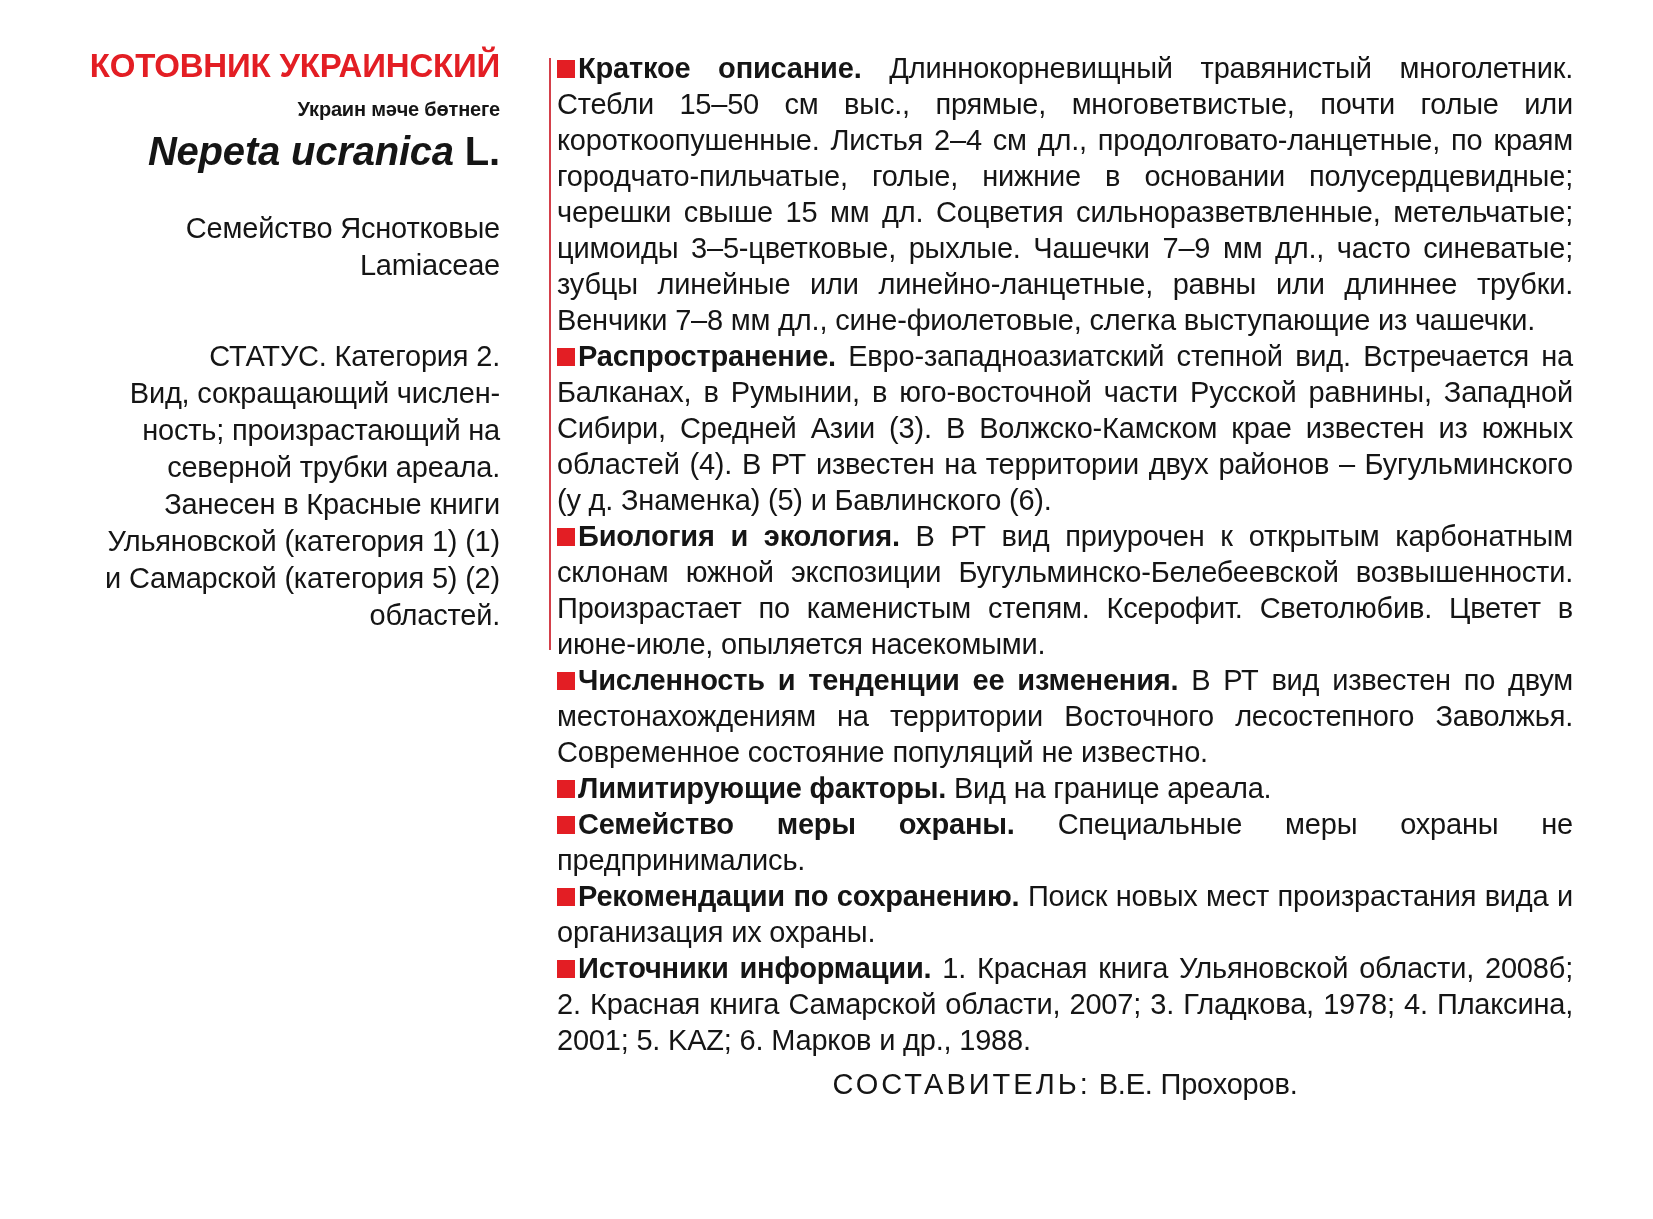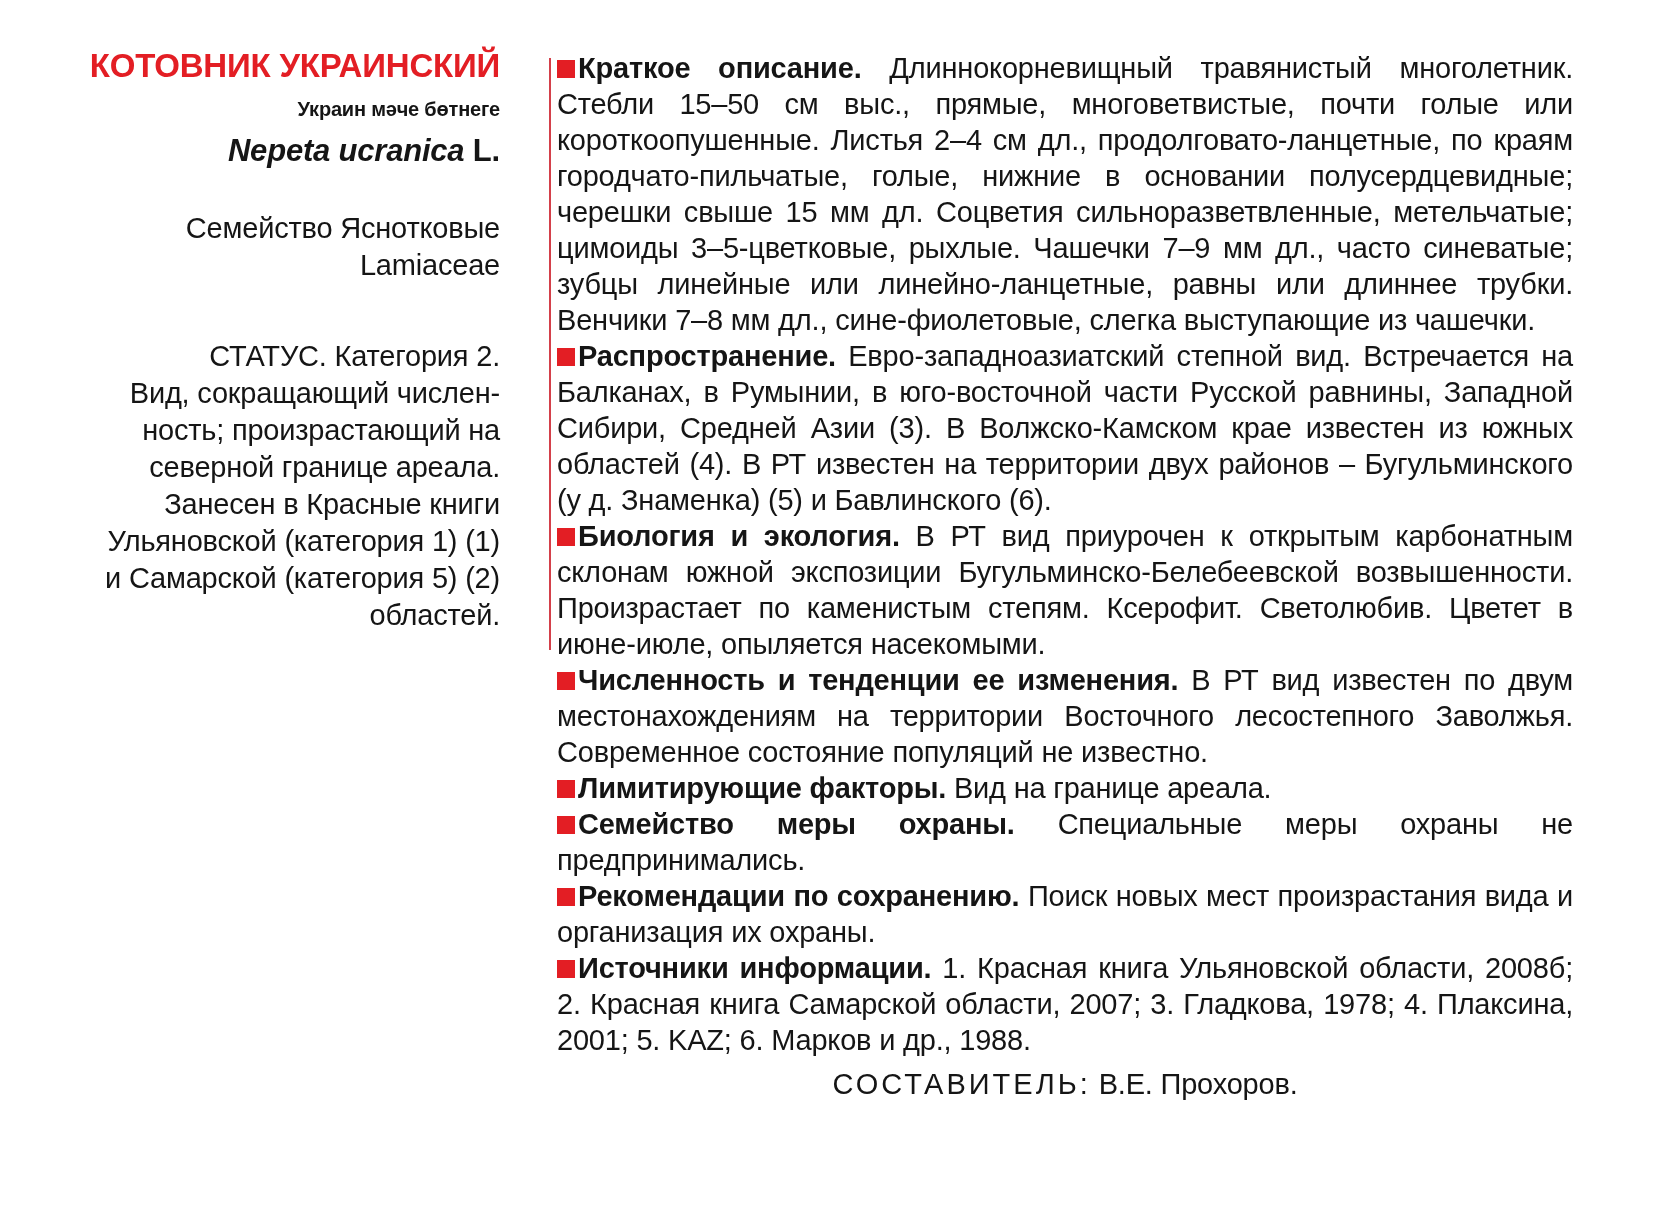--- a/index.html
+++ b/index.html
@@ -38,21 +38,21 @@
     font-size: 33px;
     line-height: 44px;
   }
   .title-tatar {
     font-weight: bold;
     font-size: 20px;
     line-height: 42px;
   }
   .title-latin {
     font-weight: bold;
-    font-size: 31px;
+    font-size: 40px;
     line-height: 42px;
   }
   .title-latin i { font-style: italic; }
   .family-block { margin-top: 38px; }
   .status-block { margin-top: 54px; }
   .status-block b { font-weight: normal; margin-left: 20px; }
 
   
   .divider {
     position: absolute;
@@ -97,21 +97,21 @@
     <div class="title-latin"><i>Nepeta ucranica</i> <span>L.</span></div>
     <div class="family-block">
       <div>Семейство Яснотковые</div>
       <div>Lamiaceae</div>
     </div>
     <div class="status-block">
       <div><b>СТАТУС</b><span>. Категория 2.</span></div>
       <div>
           <div>Вид, сокращающий числен-</div>
           <div>ность; произрастающий на</div>
-          <div>северной границе ареала.</div>
+          <div>северной трубки ареала.</div>
           <div>Занесен в Красные книги</div>
           <div>Ульяновской (категория 1) (1)</div>
           <div>и Самарской (категория 5) (2)</div>
           <div>областей.</div>
         </div>
     </div>
   </div>
 
   <div class="divider"></div>
 

